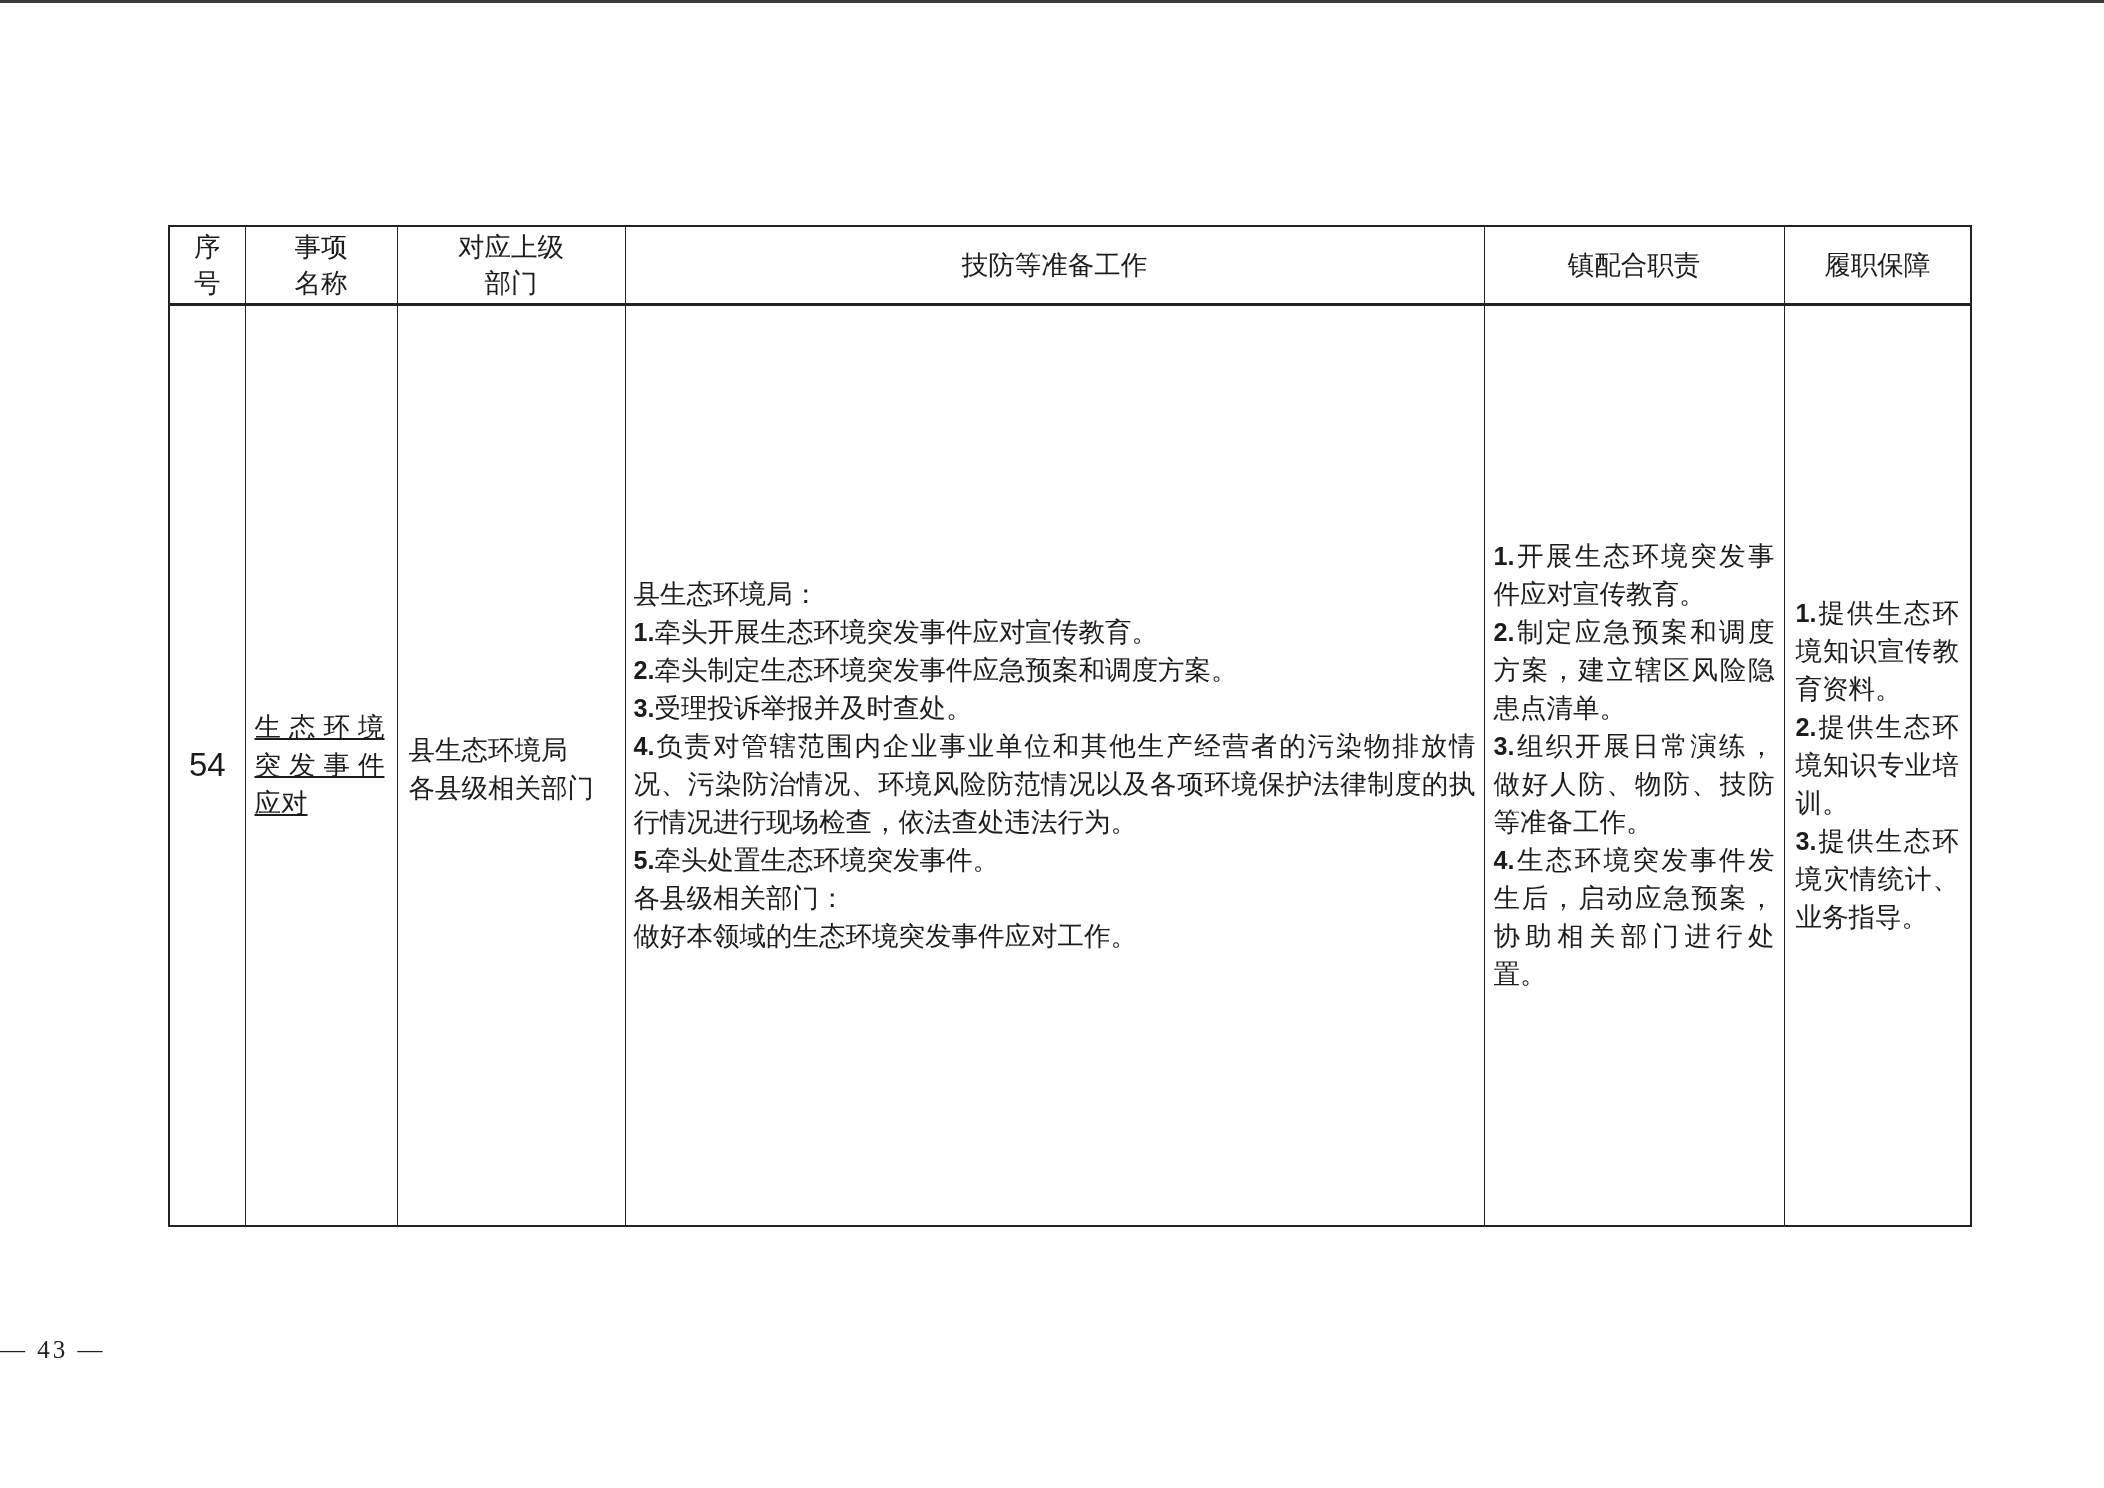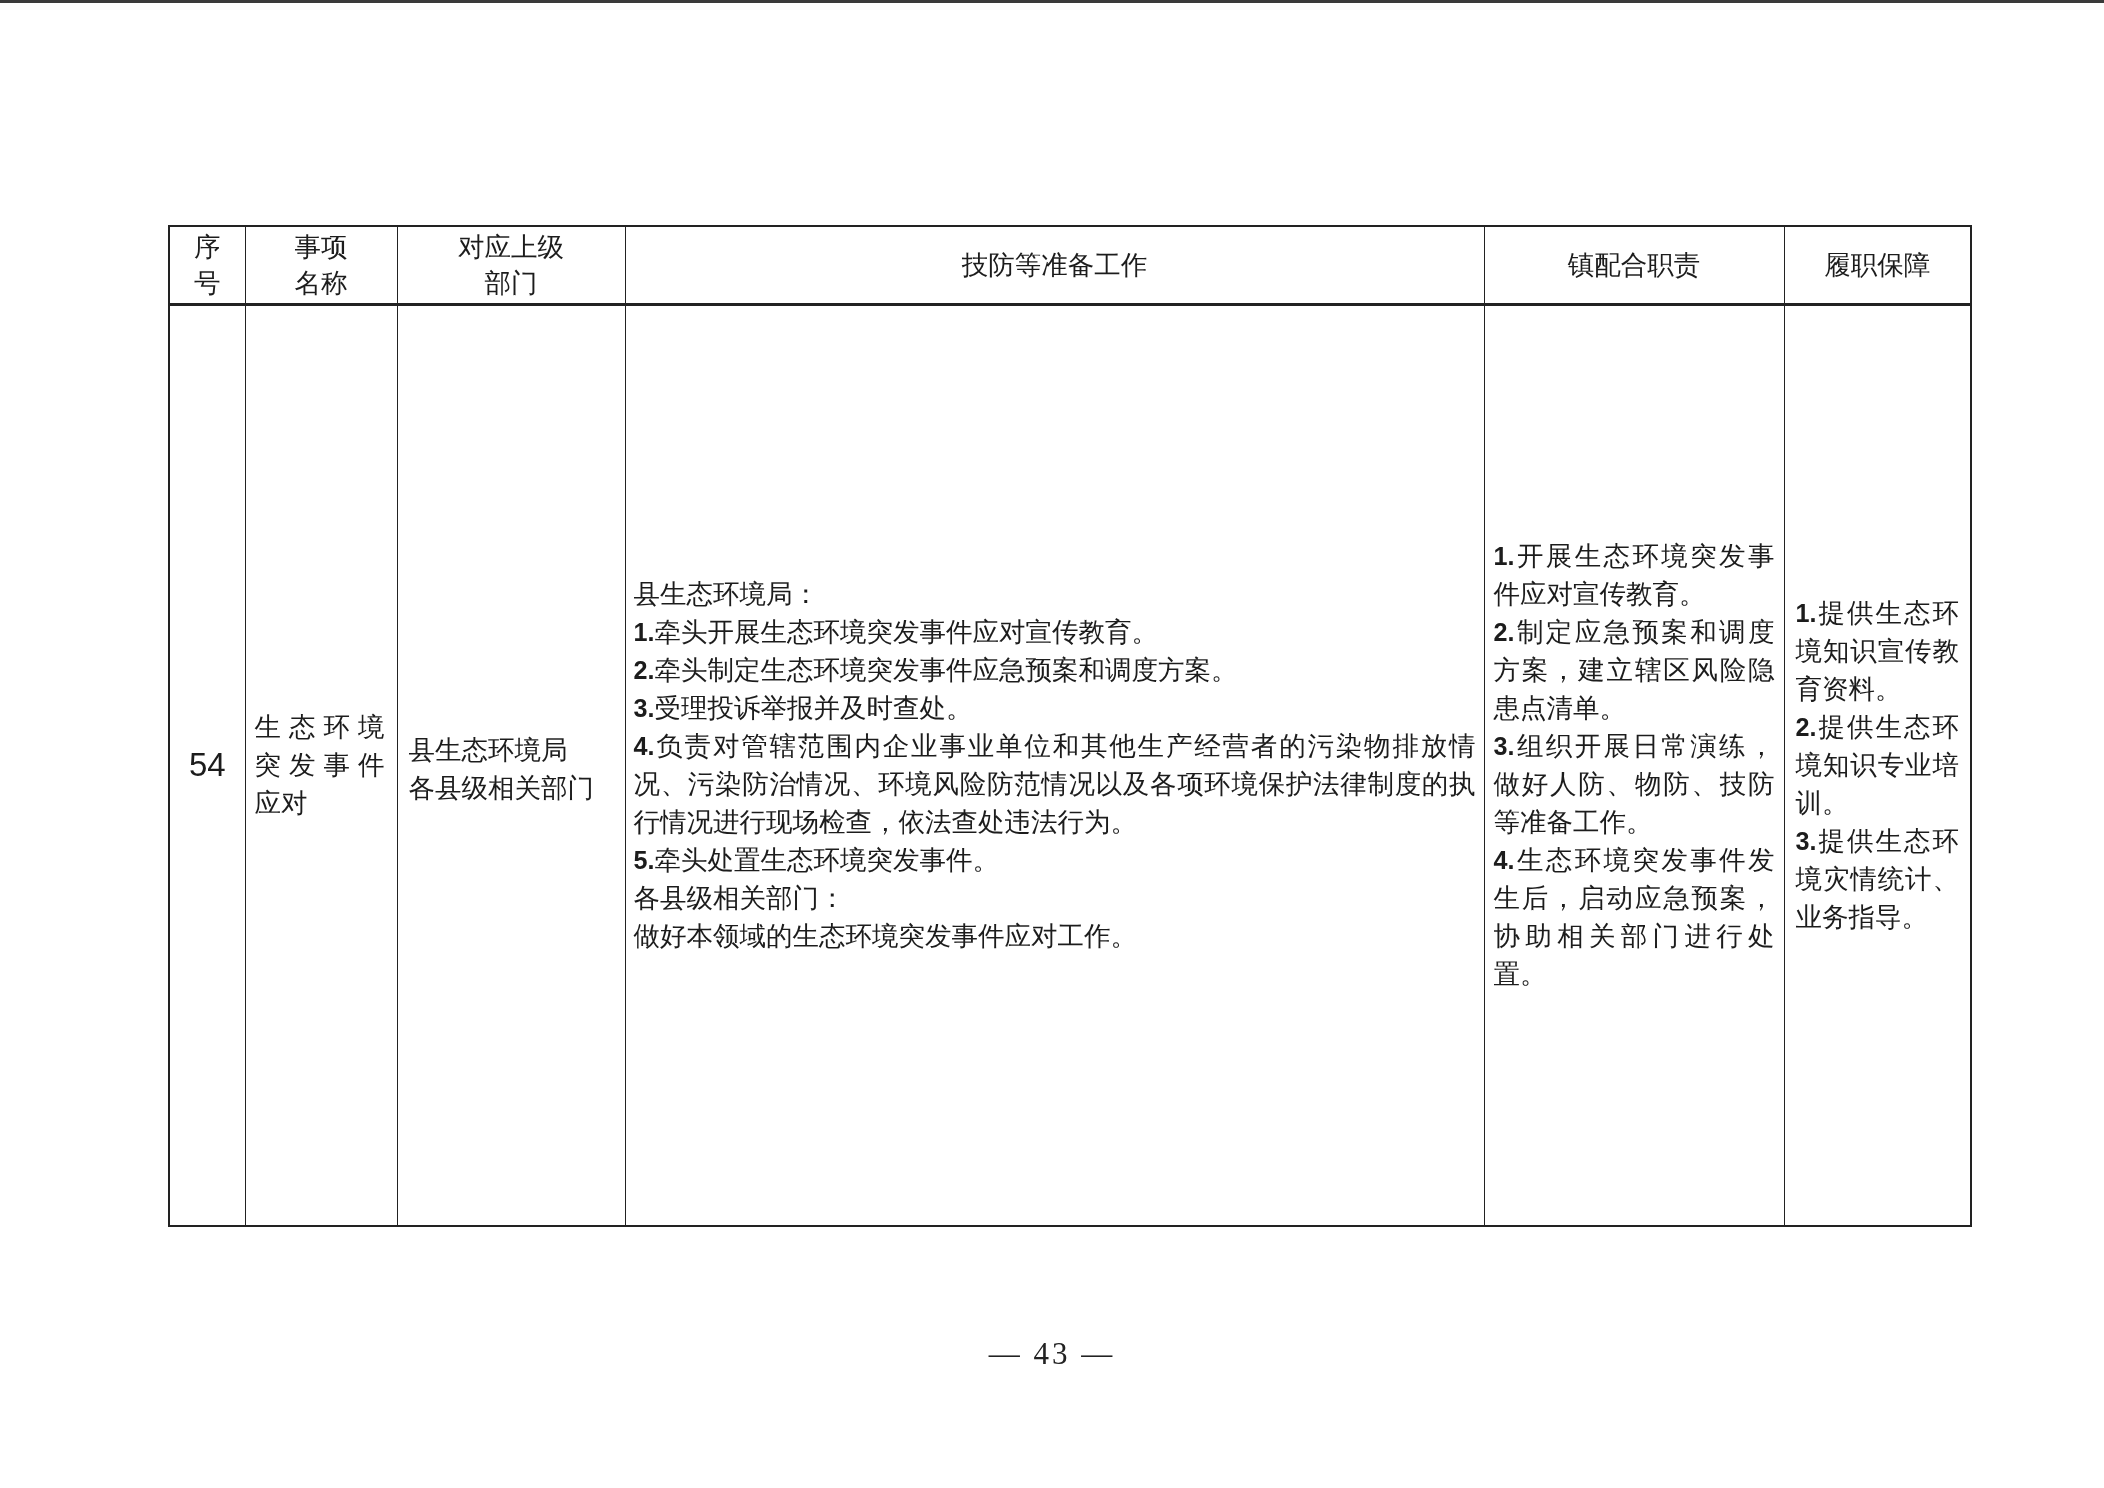--- a/index.html
+++ b/index.html
@@ -41,20 +41,21 @@
   .cell-serial {
     text-align: center;
     font-family: "Liberation Sans", "DejaVu Sans", sans-serif;
     font-weight: 600;
     font-size: 33px;
   }
   .cell-item-name {
     padding: 0 12px 0 9px;
     line-height: 38px;
     text-align: left;
+    text-decoration: underline;
   }
   .cell-department {
     padding: 8px 6px 0 11px;
     line-height: 38px;
     text-align: left;
   }
   .cell-duties   { padding: 0 8px;  }
   .cell-town     { padding: 0 9px;  }
   .cell-guar     { padding: 6px 11px; }
   .para {
@@ -63,22 +64,21 @@
     text-justify: inter-ideograph;
   }
   .num {
     font-family: "Liberation Sans", "DejaVu Sans", sans-serif;
     font-weight: 600;
     font-size: 0.95em;
   }
   .page-number {
     position: absolute; left: 0; top: 1336px;
     width: 2104px;
-    text-align: center;
-    font-size: 31px;
+    font-size: 25px;
     letter-spacing: 3px;
     color: #222222;
   }
 </style>
 </head>
 <body>
 
 <div class="page">
 
   <div class="top-edge"></div>

